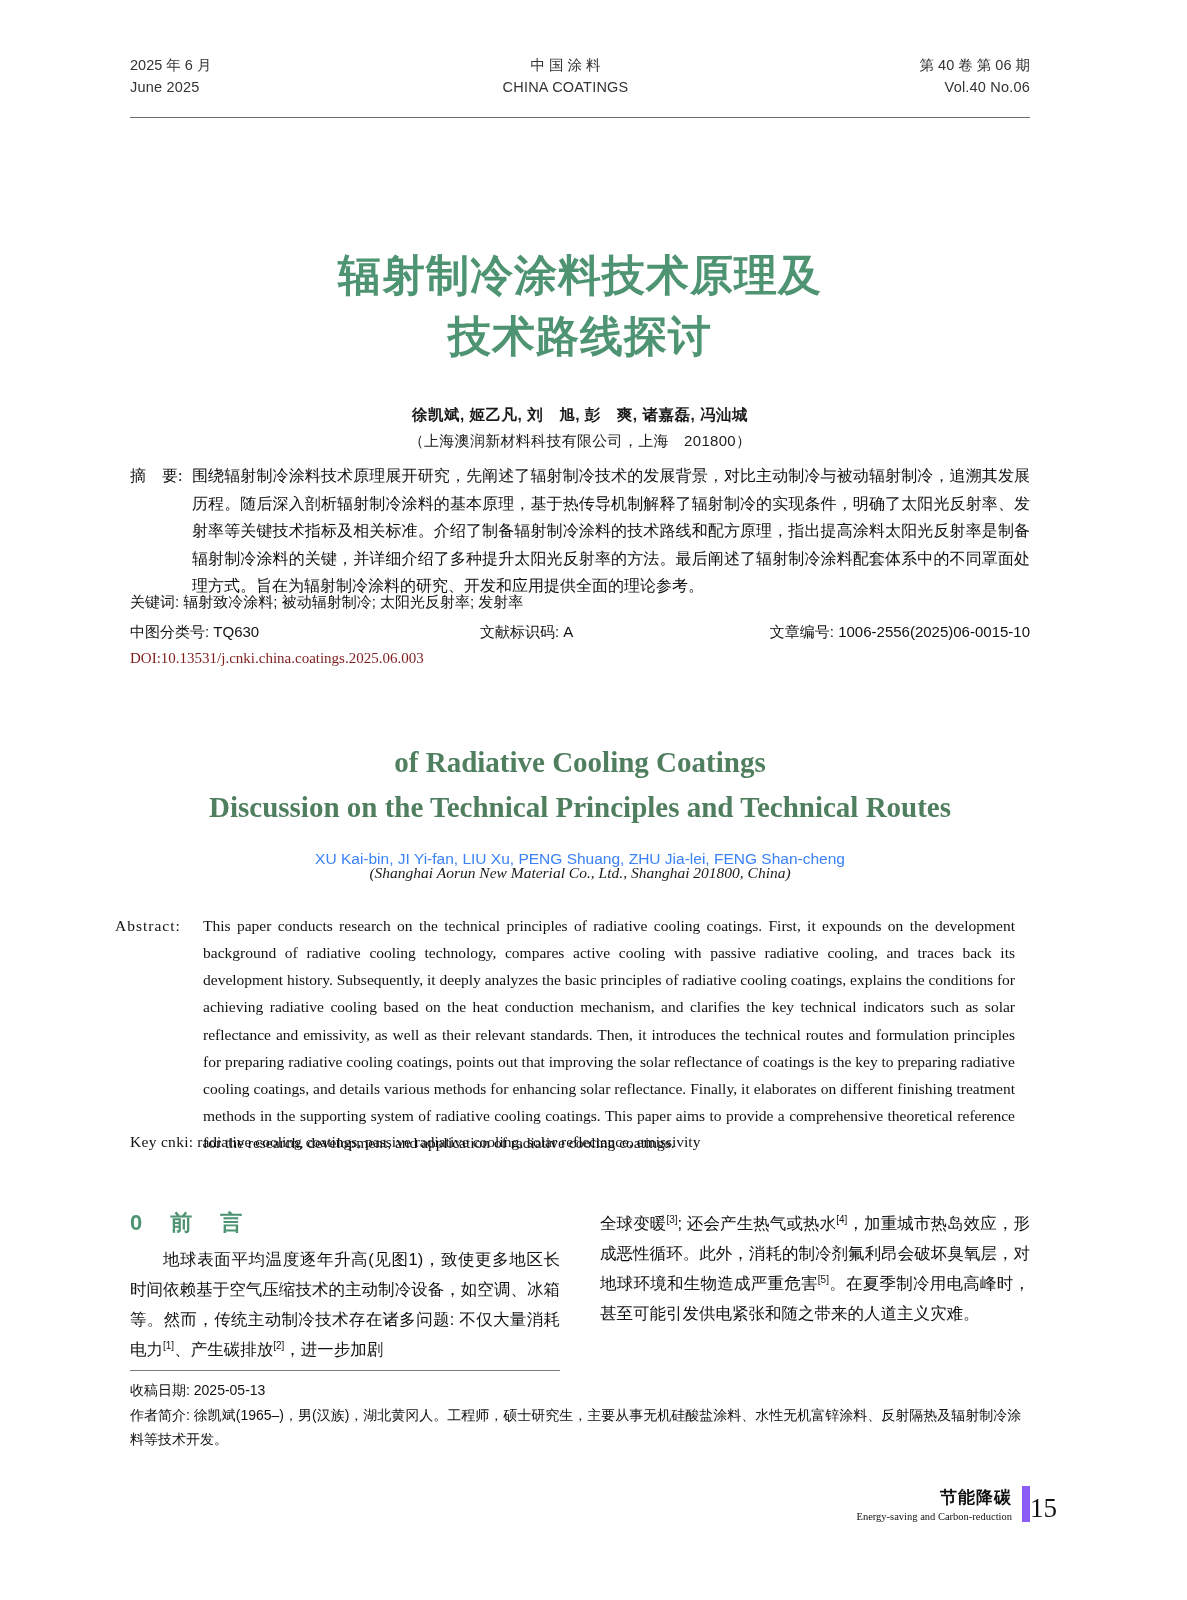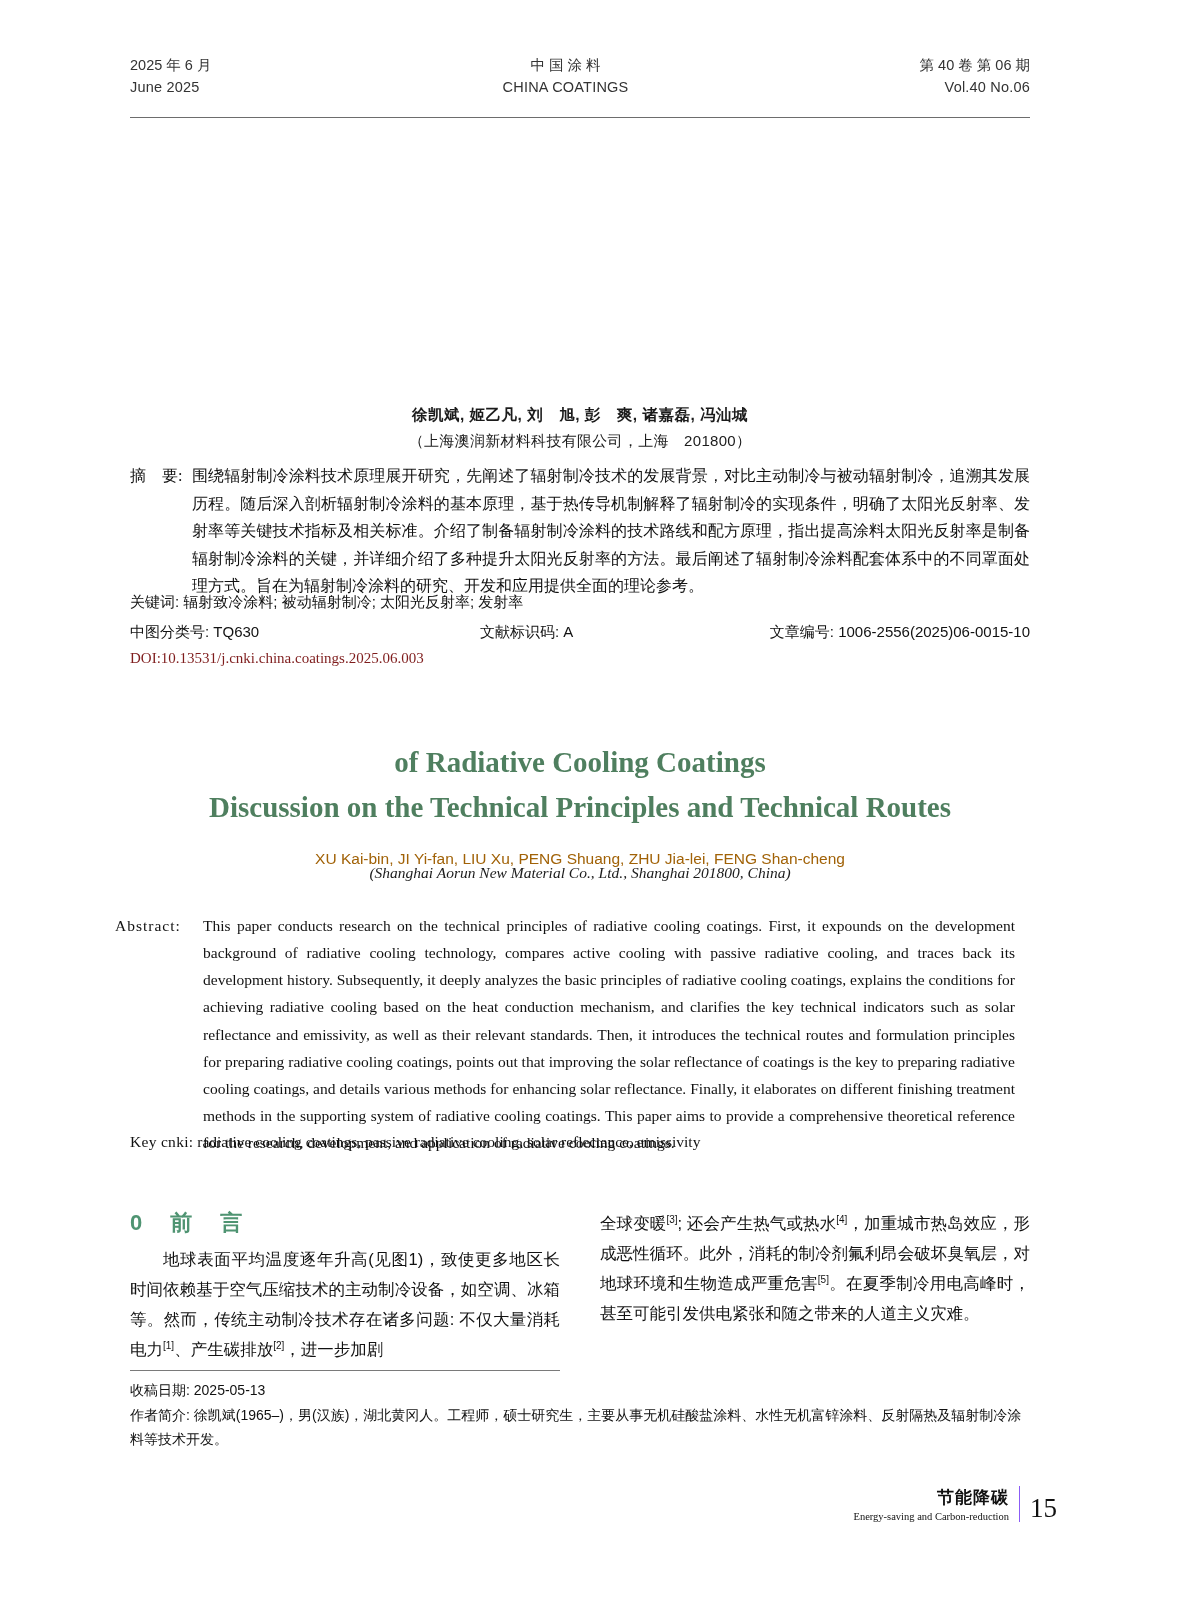--- a/index.html
+++ b/index.html
@@ -154,21 +154,21 @@
     color: #4f7f5f;
   }
   .en-authors {
     position: absolute;
     left: 130px;
     top: 850px;
     width: 900px;
     text-align: center;
     font-family: "Liberation Sans", sans-serif;
     font-size: 15.5px;
-    color: #a16207;
+    color: #3b82f6;
   }
   .en-affil {
     position: absolute;
     left: 130px;
     top: 864px;
     width: 900px;
     text-align: center;
     font-family: "Liberation Serif", serif;
     font-style: italic;
     font-size: 15.5px;
@@ -268,40 +268,40 @@
   .footer {
     position: absolute;
     right: 130px;
     bottom: 78px;
     display: flex;
     align-items: flex-end;
   }
   .footer .txtbox {
     text-align: right;
     padding-right: 10px;
-    border-right: 1px solid #8b5cf6;
+    border-right: 8px solid #8b5cf6;
   }
   .footer .f-cn {
     font-family: "Liberation Sans", sans-serif;
     font-weight: bold;
     font-size: 17px;
     color: #111;
     letter-spacing: 1px;
   }
   .footer .f-en {
     font-family: "Liberation Serif", serif;
     font-size: 10.5px;
     color: #111;
     margin-top: 2px;
   }
   .footer .pagenum {
     font-family: "Liberation Serif", serif;
     font-size: 27px;
     color: #111;
-    padding-left: 10px;
+    padding-left: 0;
     line-height: 1;
   }
 </style>
 </head>
 <body>
 
 <div class="page">
 
   <div class="header">
     <div class="col left">
@@ -312,20 +312,24 @@
       <div class="ln1">中 国 涂 料</div>
       <div class="ln2">CHINA COATINGS</div>
     </div>
     <div class="col right">
       <div class="ln1">第 40 卷  第 06 期</div>
       <div class="ln2">Vol.40  No.06</div>
     </div>
   </div>
   <div class="header-rule"></div>
 
+  <div class="cn-title">
+    <div>辐射制冷涂料技术原理及</div>
+    <div>技术路线探讨</div>
+  </div>
   <div class="cn-authors">徐凯斌, 姬乙凡, 刘　旭, 彭　爽, 诸嘉磊, 冯汕城</div>
   <div class="cn-affil">（上海澳润新材料科技有限公司，上海　201800）</div>
 
   <div class="cn-abstract">
     <span class="lbl">摘　要:</span>
     <span class="bodytxt">围绕辐射制冷涂料技术原理展开研究，先阐述了辐射制冷技术的发展背景，对比主动制冷与被动辐射制冷，追溯其发展历程。随后深入剖析辐射制冷涂料的基本原理，基于热传导机制解释了辐射制冷的实现条件，明确了太阳光反射率、发射率等关键技术指标及相关标准。介绍了制备辐射制冷涂料的技术路线和配方原理，指出提高涂料太阳光反射率是制备辐射制冷涂料的关键，并详细介绍了多种提升太阳光反射率的方法。最后阐述了辐射制冷涂料配套体系中的不同罩面处理方式。旨在为辐射制冷涂料的研究、开发和应用提供全面的理论参考。</span>
   </div>
   <div class="cn-keywords">关键词: 辐射致冷涂料; 被动辐射制冷; 太阳光反射率; 发射率</div>
   <div class="cn-class">
     <div class="c1">中图分类号: TQ630</div>

